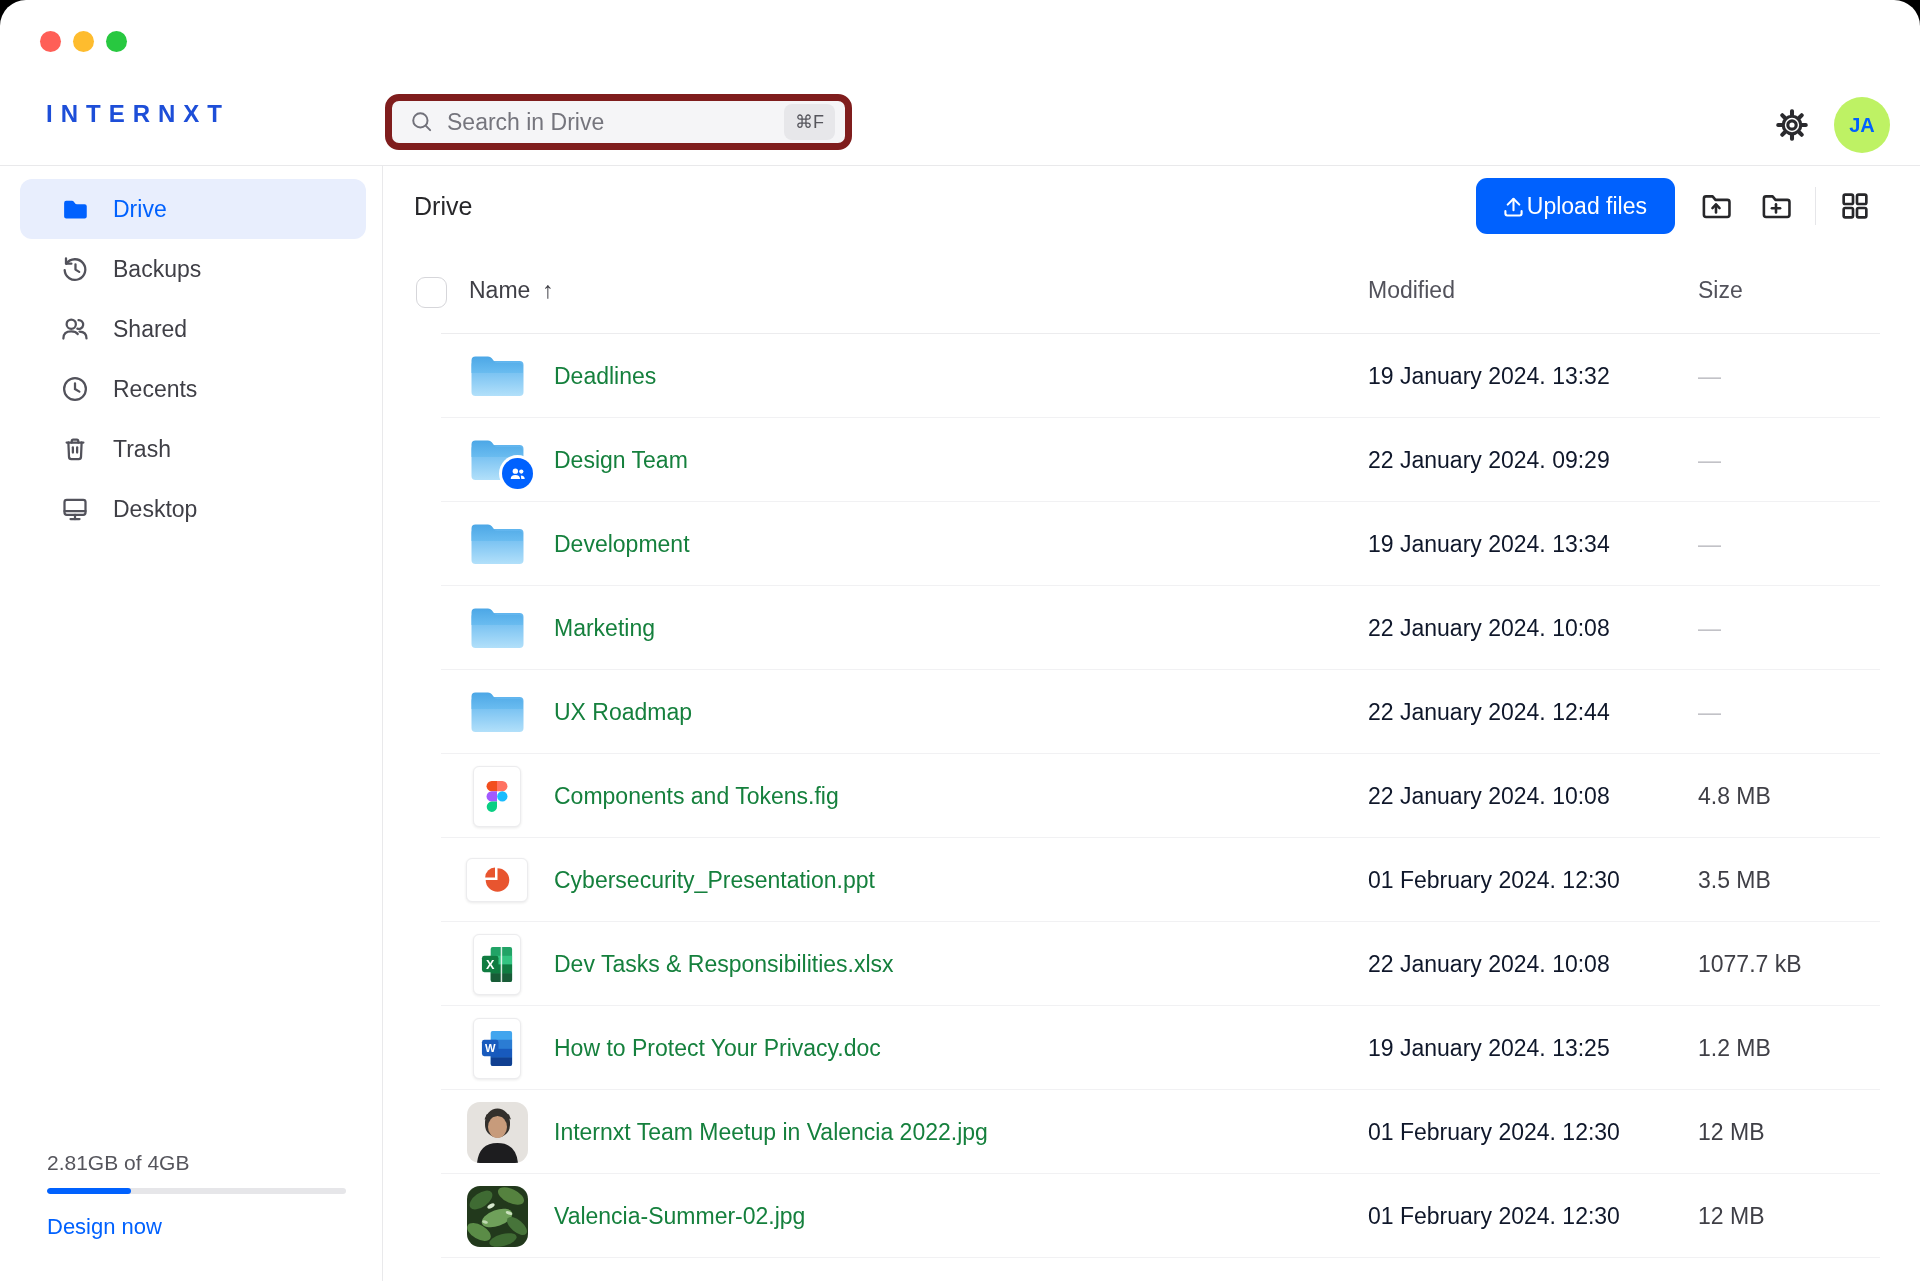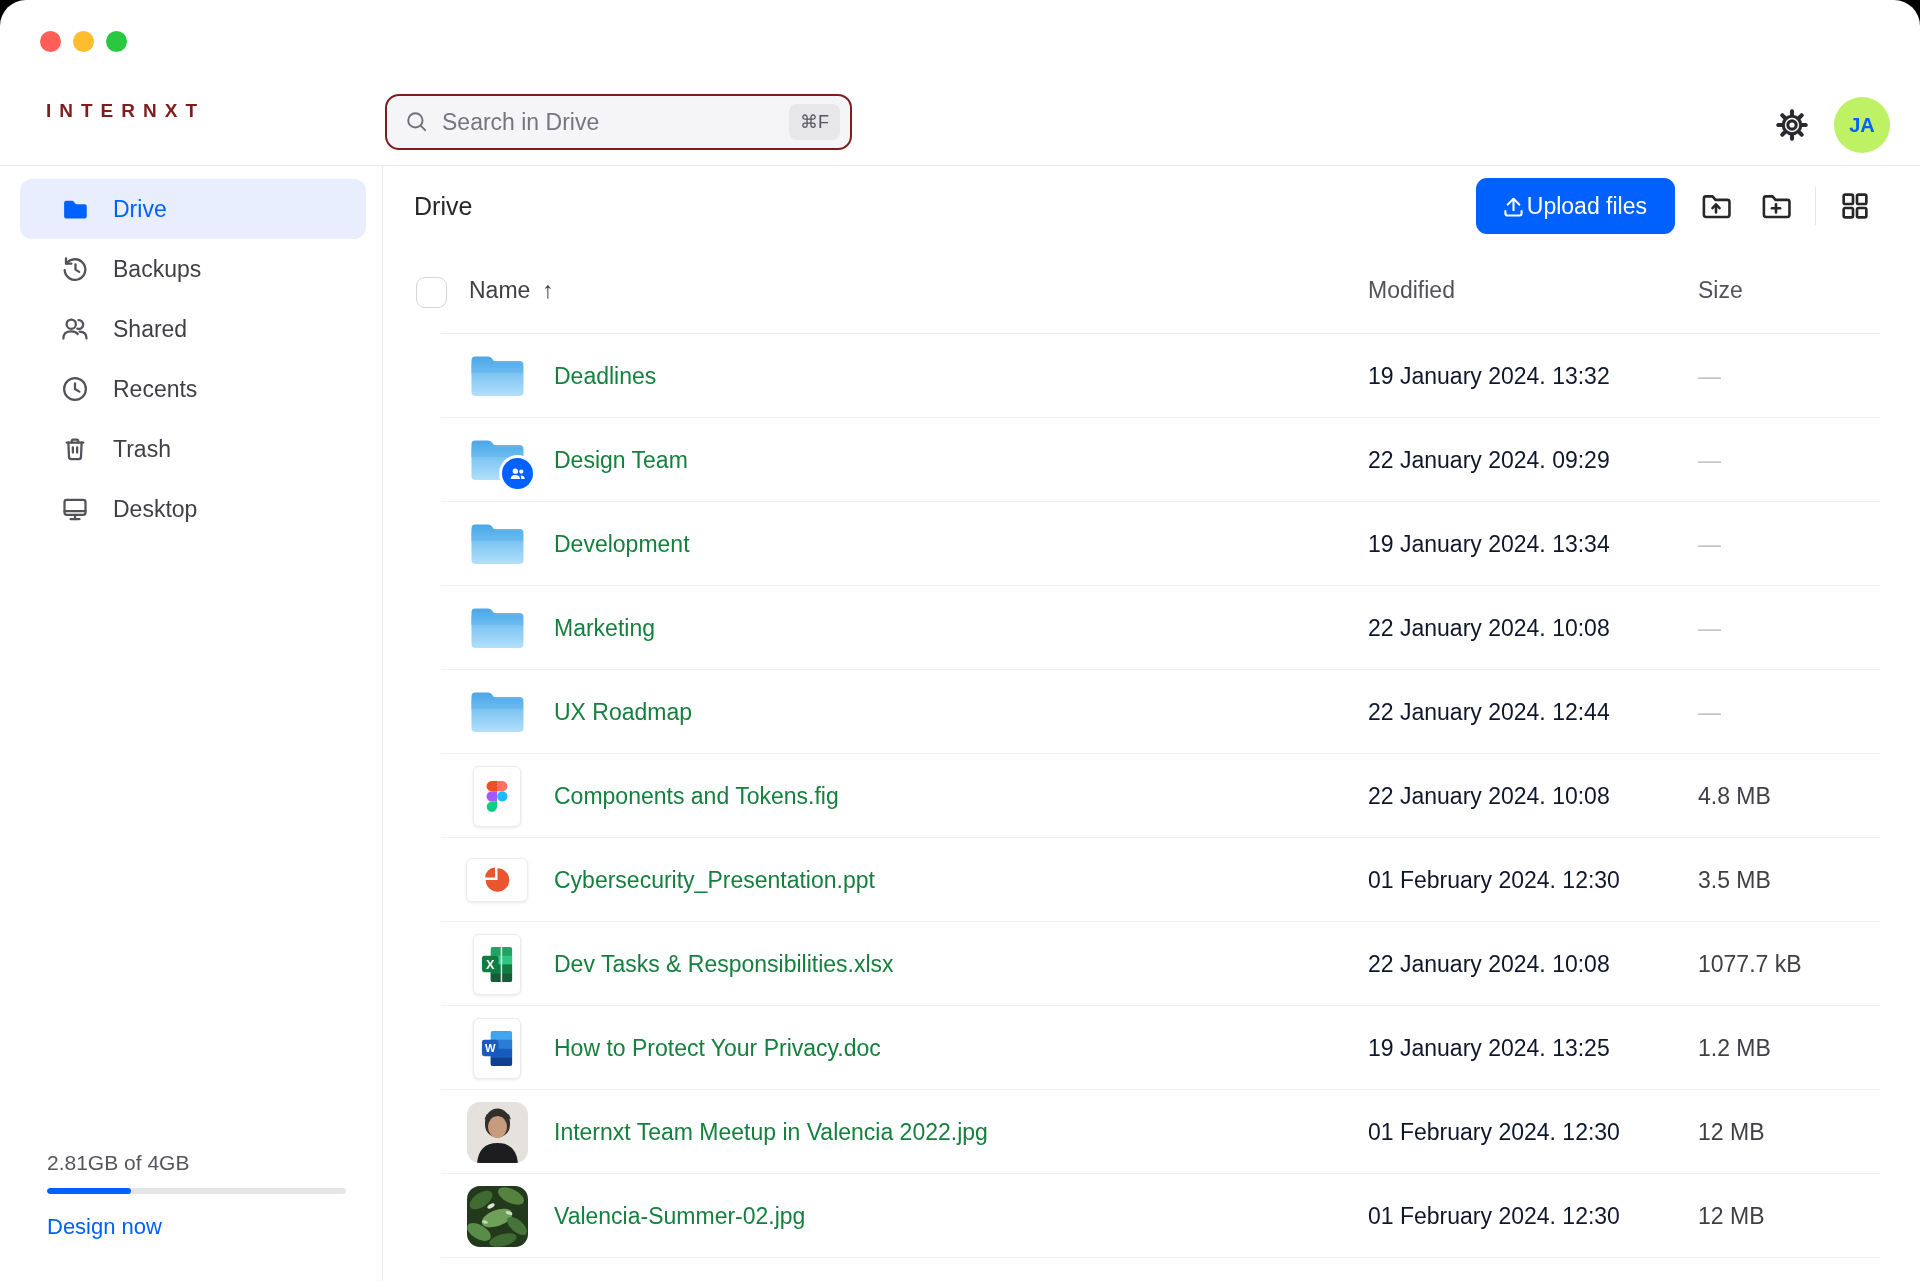--- a/index.html
+++ b/index.html
@@ -2,22 +2,22 @@
 <html><head>
 <meta charset="utf-8">
 <style>
   * { margin:0; padding:0; box-sizing:border-box; }
   html,body { width:1920px; height:1281px; background:#000; font-family:"Liberation Sans", sans-serif; }
   .window { position:absolute; inset:0; background:#fff; border-radius:26px 26px 0 0; overflow:hidden; }
 
   
   .traffic { position:absolute; left:40px; top:31px; display:flex; gap:12px; }
   .traffic span { width:21px; height:21px; border-radius:50%; display:block; }
-  .logo { position:absolute; left:46px; top:100px; font-size:19px; font-weight:700; letter-spacing:8px; color:#7f1d1d; }
-  .search { position:absolute; left:385px; top:94px; width:467px; height:56px; background:#F5F5F7; border:2px solid #7f1d1d; border-radius:14px; display:flex; align-items:center; padding:0 10px 0 17px; }
+  .logo { position:absolute; left:46px; top:100px; font-size:24px; font-weight:700; letter-spacing:8px; color:#1d4ed8; }
+  .search { position:absolute; left:385px; top:94px; width:467px; height:56px; background:#F5F5F7; border:7px solid #7f1d1d; border-radius:14px; display:flex; align-items:center; padding:0 10px 0 17px; }
   .search svg { flex:0 0 auto; }
   .search input { flex:1; border:none; outline:none; background:transparent; font-size:23px; color:#3F3F46; margin-left:12px; font-family:"Liberation Sans", sans-serif; }
   .search input::placeholder { color:#75757D; }
   .kbd { background:#E7E7EA; border-radius:8px; padding:7px 11px; font-size:18px; color:#55555C; }
   .gearbtn { position:absolute; left:1772px; top:105px; width:40px; height:40px; display:flex; align-items:center; justify-content:center; background:none; border:none; cursor:pointer; }
   .avatar { position:absolute; left:1834px; top:97px; width:56px; height:56px; border-radius:50%; background:#bef264; color:#0061FE; font-size:20px; font-weight:700; display:flex; align-items:center; justify-content:center; cursor:pointer; }
   .hdr-border { position:absolute; left:0; top:165px; width:100%; height:1px; background:#E9E9EB; }
 
   
   .sidebar { position:absolute; left:0; top:166px; width:383px; bottom:0; border-right:1px solid #E9E9EB; background:#fff; }

